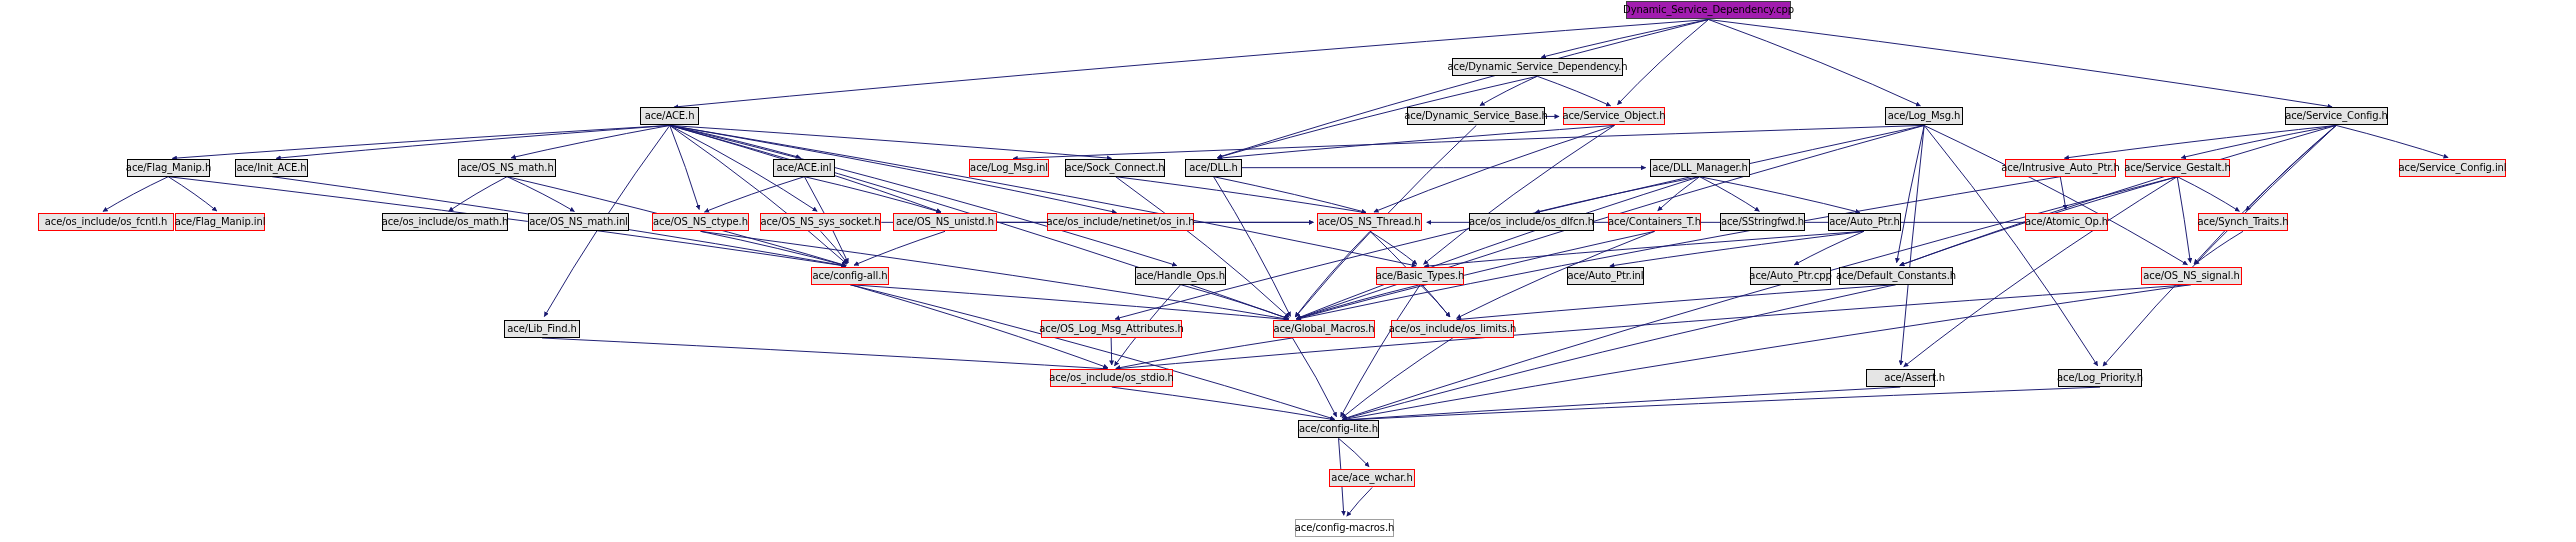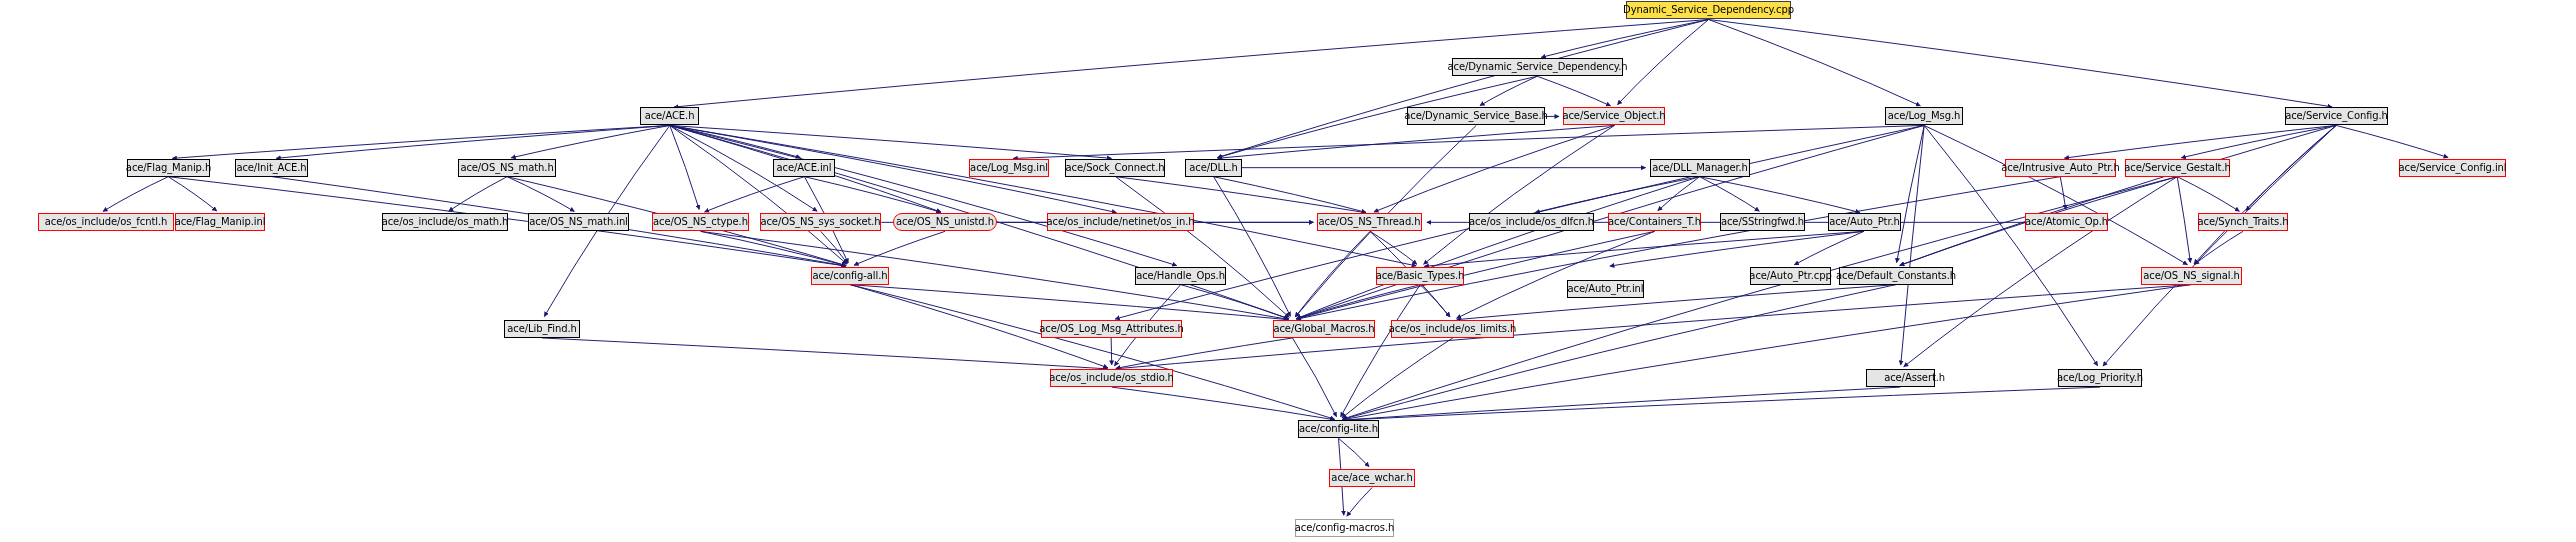--- a/index.html
+++ b/index.html
@@ -38,21 +38,21 @@
     font-size: 10px;
     letter-spacing: -0.1px;
     padding: 0 4.8px;
     line-height: 1;
     z-index: 5;
   }
   .node.red {
     border-color: #ff0000;
   }
   .node.root {
-    background: #fde047;
+    background: #a21caf;
     border-color: #404040;
   }
   .node.grey {
     border-color: #a0a0a0;
     background: #ffffff;
   }
   .node .label {
     display: block;
   }
 </style>
@@ -243,21 +243,21 @@
       </div>
       <div class="node" style="left: 528px; top: 213px; width: 101px;">
         <span class="label">ace/OS_NS_math.inl</span>
       </div>
       <div class="node red" style="left: 652px; top: 213px; width: 97px;">
         <span class="label">ace/OS_NS_ctype.h</span>
       </div>
       <div class="node red" style="left: 760px; top: 213px; width: 121px;">
         <span class="label">ace/OS_NS_sys_socket.h</span>
       </div>
-      <div class="node red" style="left: 893px; top: 213px; width: 104px; border-radius: 9px;">
+      <div class="node red" style="left: 893px; top: 213px; width: 104px;">
         <span class="label">ace/OS_NS_unistd.h</span>
       </div>
       <div class="node red" style="left: 1047px; top: 213px; width: 147px;">
         <span class="label">ace/os_include/netinet/os_in.h</span>
       </div>
       <div class="node red" style="left: 1317px; top: 213px; width: 105px;">
         <span class="label">ace/OS_NS_Thread.h</span>
       </div>
       <div class="node" style="left: 1469px; top: 213px; width: 125px;">
         <span class="label">ace/os_include/os_dlfcn.h</span>
@@ -279,21 +279,21 @@
       </div>
       <div class="node red" style="left: 811px; top: 267px; width: 78px;">
         <span class="label">ace/config-all.h</span>
       </div>
       <div class="node" style="left: 1135px; top: 267px; width: 91px;">
         <span class="label">ace/Handle_Ops.h</span>
       </div>
       <div class="node red" style="left: 1376px; top: 267px; width: 88px;">
         <span class="label">ace/Basic_Types.h</span>
       </div>
-      <div class="node" style="left: 1567px; top: 267px; width: 77px; margin-top: 13px;">
+      <div class="node" style="left: 1567px; top: 267px; width: 77px;">
         <span class="label">ace/Auto_Ptr.inl</span>
       </div>
       <div class="node" style="left: 1750px; top: 267px; width: 81px;">
         <span class="label">ace/Auto_Ptr.cpp</span>
       </div>
       <div class="node" style="left: 1839px; top: 267px; width: 114px;">
         <span class="label">ace/Default_Constants.h</span>
       </div>
       <div class="node red" style="left: 2141px; top: 267px; width: 101px;">
         <span class="label">ace/OS_NS_signal.h</span>

